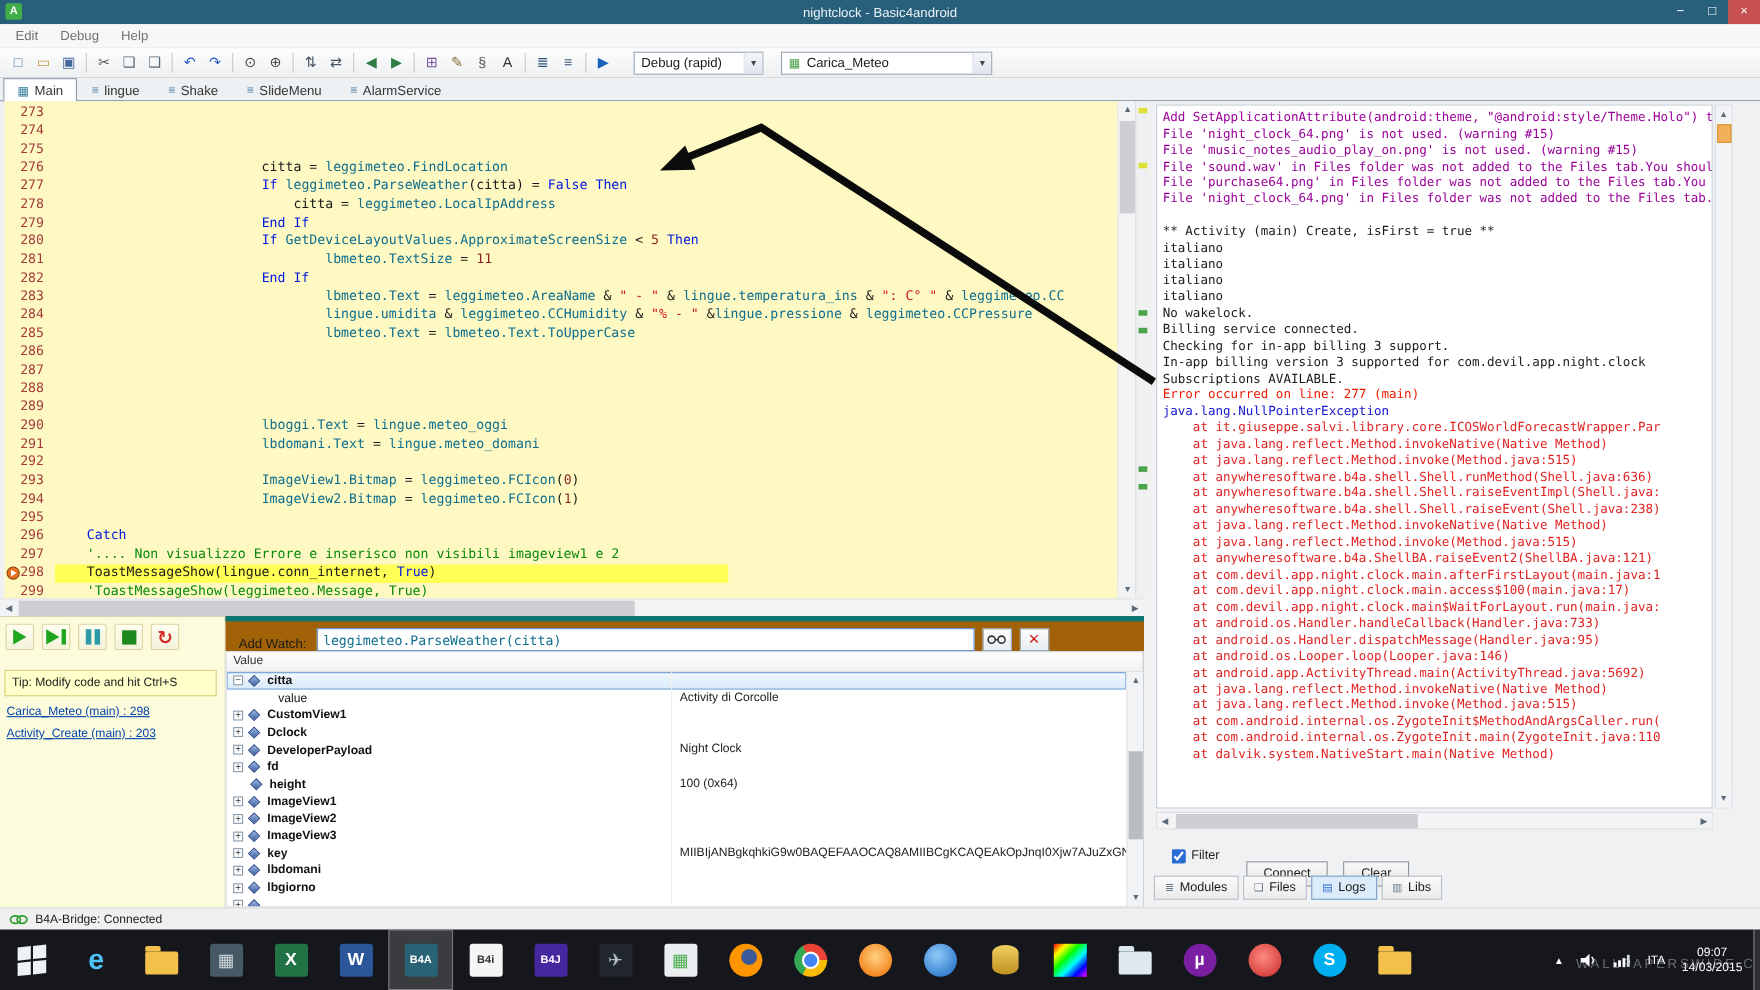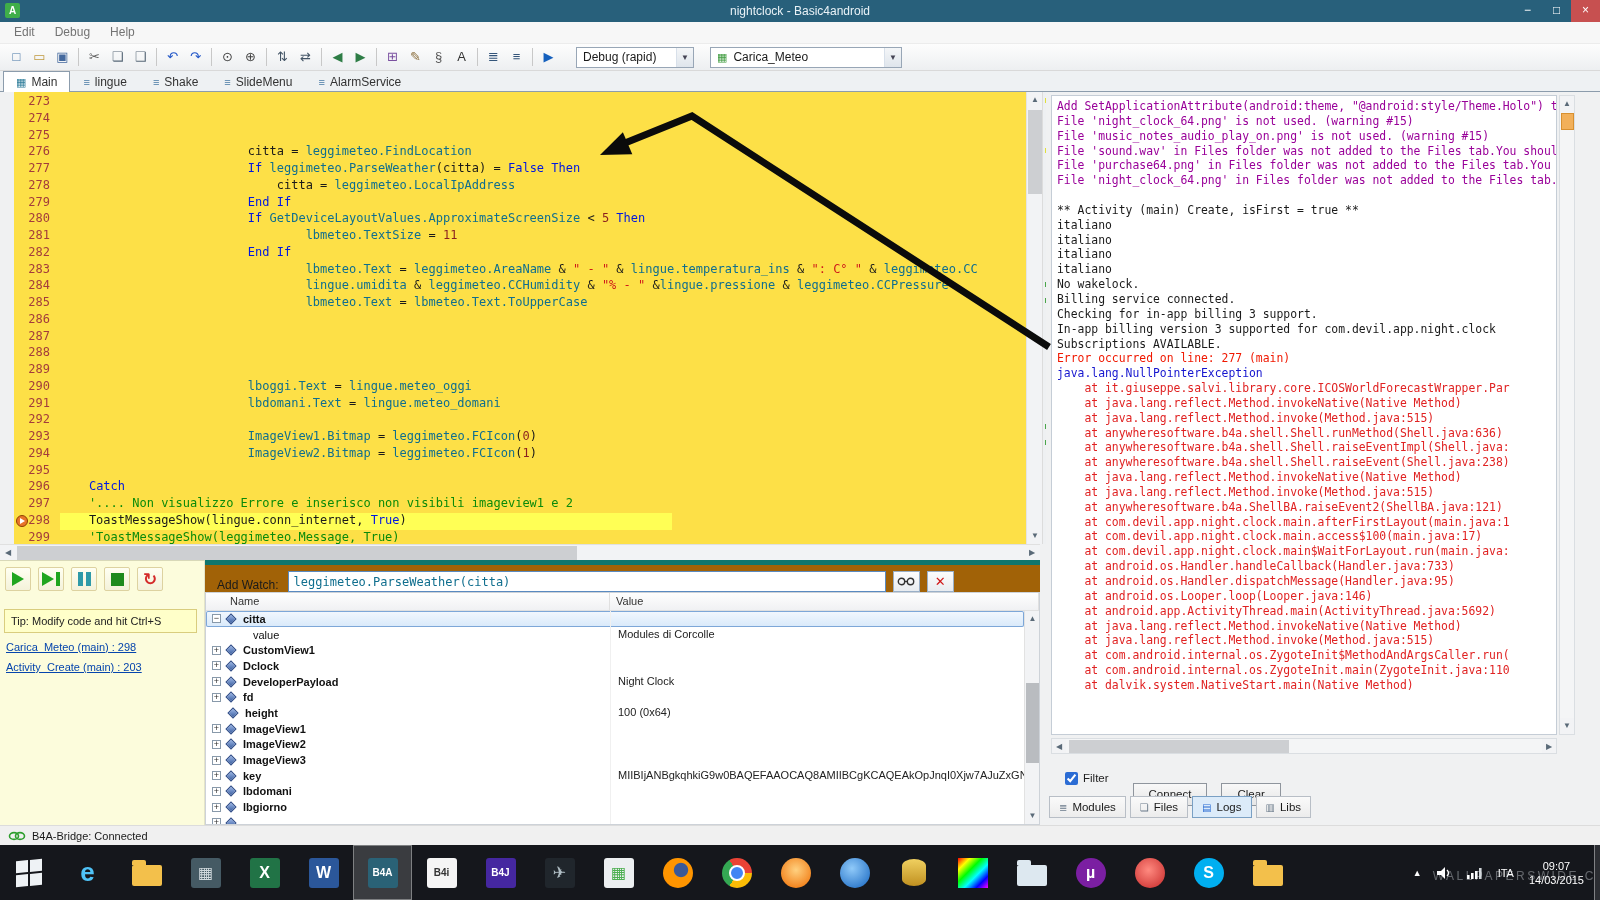--- a/index.html
+++ b/index.html
@@ -30,21 +30,21 @@
   .combo .cicon { color:#3f9b3f; font-size:11px; margin-right:6px; }
 
   
   .tabbar { position:absolute; left:0; top:71px; width:1600px; height:21px; background:#eef1f3; border-bottom:1px solid #8c9cac; padding-left:3px; display:flex; align-items:flex-end; }
   .tab { display:flex; align-items:center; height:20px; padding:0 12px; font-size:12px; color:#333; border:1px solid transparent; border-bottom:none; }
   .tab.active { background:#fff; border-color:#8c9cac; height:21px; margin-bottom:-1px; z-index:2; }
   .tab-ic { margin-right:5px; font-size:11px; color:#4a7ba6; }
   .tab.active .tab-ic { color:#2e7d9a; }
 
   
-  .editor { position:absolute; left:14px; top:92px; width:1040px; height:452px; background:#fde047; overflow:hidden; }
+  .editor { position:absolute; left:4px; top:92px; width:1040px; height:452px; background:#fef9c3; overflow:hidden; }
   .gutter { position:absolute; left:0; top:2px; width:44px; }
   .gln { height:16.75px; line-height:16.75px; text-align:right; padding-right:8px; font:12px "DejaVu Sans Mono",monospace; color:#a33c3c; position:relative; }
   .curmark { position:absolute; left:2px; top:2px; width:12px; height:12px; border-radius:50%; background:#e8742a; border:1px solid #8f4100; }
   .curmark:after { content:""; position:absolute; left:3px; top:2.5px; border-left:5px solid #fff; border-top:3px solid transparent; border-bottom:3px solid transparent; }
   .codepane { position:absolute; left:46px; top:2px; width:966px; overflow:hidden; }
   .cln { height:16.75px; line-height:16.75px; font:12px "DejaVu Sans Mono",monospace; white-space:pre; overflow:hidden; }
   .c-d{color:#1a1a1a}.c-k{color:#0017e0}.c-m{color:#0f6e8e}.c-s{color:#cf1a1a}.c-c{color:#0a8a0a}.c-n{color:#8a1f1f}
   .hlbar { display:inline-block; background:#ffff55; min-width:612px; height:16.75px; }
   .vmarks { position:absolute; right:0; top:0; width:12px; height:100%; background:#eef0f2; border-left:1px solid #dcdcdc; }
   .mark { position:absolute; left:2px; width:8px; height:5px; }
@@ -337,38 +337,37 @@
       <path d="M7.7,4.5 h2.6" stroke="#333" stroke-width="1.4"></path>
     </svg>
   </span>
   <span class="aw-btn">
       <span class="aw-x">✕</span>
     </span>
 </div>
 
 <div class="watch">
   <div class="wt-header">
-    <span class="wh-name">Name</span>
     <span class="wh-value">Value</span>
   </div>
   <div class="wt-body">
       <div class="wr sel">
         <div class="nc">
           <span class="xb">−</span>
           <span class="diam"></span>
           <span class="wname b">citta</span>
         </div>
         <div class="vc"></div>
       </div>
       <div class="wr">
         <div class="nc lvl1">
           <span class="xb-sp"></span>
           <span class="wname">value</span>
         </div>
-        <div class="vc">Modules di Corcolle</div>
+        <div class="vc">Activity di Corcolle</div>
       </div>
       <div class="wr">
         <div class="nc">
           <span class="xb">+</span>
           <span class="diam"></span>
           <span class="wname b">CustomView1</span>
         </div>
         <div class="vc"></div>
       </div>
       <div class="wr">

